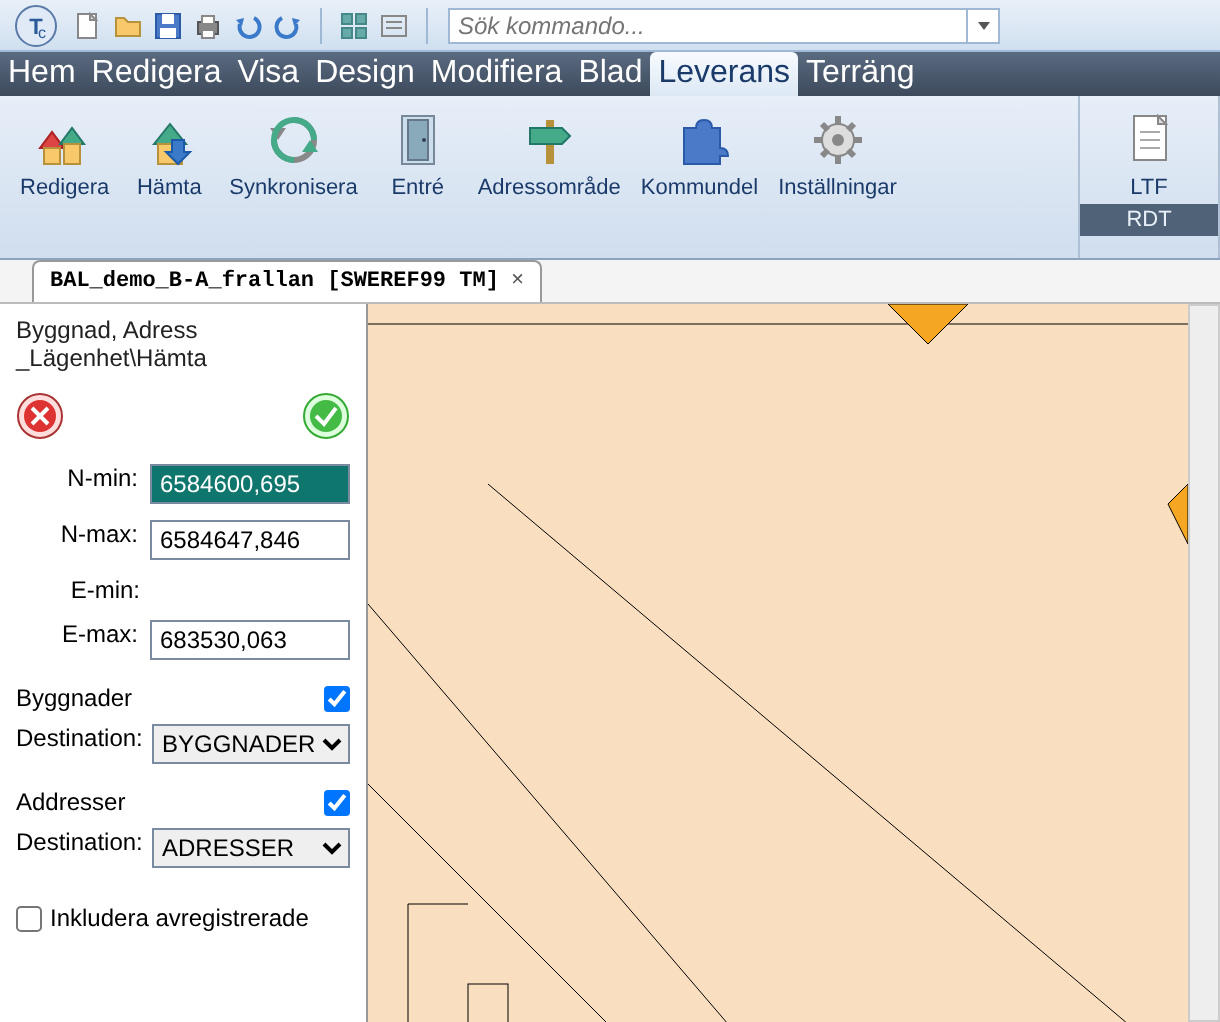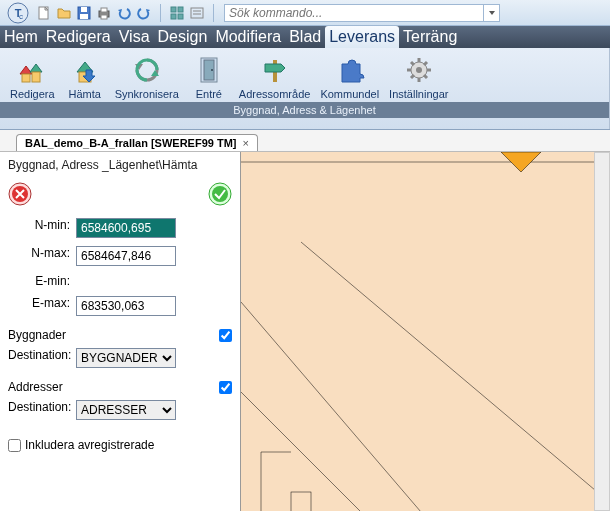--- a/index.html
+++ b/index.html
@@ -16,25 +16,25 @@
   .menubar .mitem { padding:0 4px; display:flex; align-items:center; cursor:pointer; font-size:16px;}
   .menubar .mitem.active { background: linear-gradient(#f8fbff,#dce8f4); color:#1a3a6a; border-top-left-radius:3px;border-top-right-radius:3px;}
   .ribbon { background: linear-gradient(#e6eef8,#d0deee); border-bottom:1px solid #8ca4c0; display:flex; }
   .rib-group { border-right:1px solid #b0c0d4; display:flex; flex-direction:column;}
   .rib-row { display:flex; padding:4px 6px 0 6px; gap:2px;}
   .rib-btn { display:flex; flex-direction:column; align-items:center; justify-content:center; padding:2px 4px; min-width:48px; cursor:pointer; border-radius:3px;}
   .rib-btn .ico { width:32px; height:32px; display:flex; align-items:center; justify-content:center;}
   .rib-btn .lbl { font-size:11px; color:#1a3a6a; text-align:center; margin-top:2px; line-height:12px;}
   .rib-title { font-size:11px; color:#e8f0fa; text-align:center; background:#6a7e96; padding:2px 0;}
   .rib-title.dark { background:#506278;}
-  .doc-tab-row { height:22px; background:#f4f4f4; border-bottom:1px solid #bbb; display:flex; align-items:flex-end; padding-left:16px;}
+  .doc-tab-row { height:22px; background:#f4f4f4; border-bottom:1px solid #bbb; display:flex; padding-left:16px;font-family:Liberation Mono, monospace;}
   .doc-tab { background:#fff; border:1px solid #999; border-bottom:none; border-top-left-radius:4px;border-top-right-radius:4px; padding:2px 8px; font-size:11px; font-weight:bold; display:flex; align-items:center; gap:6px;}
   .doc-tab .tab-x { color:#555; cursor:pointer; font-weight:normal;}
   .main { display:flex; height: calc(511px - 26px - 22px - 82px - 22px); }
-  .side { width:241px; border-right:1px solid #999; padding:4px 8px; display:flex; flex-direction:column; gap:2px;}
+  .side { width:184px; border-right:1px solid #999; padding:4px 8px; display:flex; flex-direction:column; gap:2px;}
   .breadcrumb { font-size:12px; color:#222; padding:2px 0 6px 0;}
   .action-row { display:flex; justify-content:space-between; padding:2px 0 10px 0;}
   .circ-btn { width:24px; height:24px; cursor:pointer;}
   .form-row { display:flex; align-items:flex-start; margin-bottom:6px;}
   .form-row label { width:62px; text-align:right; font-size:12px; margin-right:6px;}
   .form-row input[type=text]{ width:100px; height:20px; font-size:12px; padding:0 4px; border:1px solid #7a8aa0;}
   .form-row input.sel { background:#0f766e; color:#fff;}
   .form-row select{ width:100px; height:20px; font-size:12px; border:1px solid #7a8aa0;}
   .chk-row { display:flex; align-items:center; justify-content:space-between; margin:4px 0 4px 0;}
   .chk-row span { font-size:12px;}
@@ -206,21 +206,37 @@
                 <line x1="8" y1="8" x2="11" y2="11"></line>
                 <line x1="21" y1="21" x2="24" y2="24"></line>
                 <line x1="24" y1="8" x2="21" y2="11"></line>
                 <line x1="11" y1="21" x2="8" y2="24"></line>
               </g>
             </svg>
           </div>
         <div class="lbl">Inställningar</div>
       </div>
     </div>
-    <div class="rib-title">Byggnad, Adress &amp; Lägenhet</div>
+  </div>
+  <div class="rib-group" style="width:70px;">
+    <div class="rib-row" style="justify-content:center;">
+      <div class="rib-btn">
+        <div class="ico">
+            <svg width="32" height="32">
+              <rect x="8" y="4" width="16" height="22" fill="#fff" stroke="#888"></rect>
+              <path d="M20 4 L24 8 L20 8 Z" fill="#ddd" stroke="#888"></path>
+              <line x1="11" y1="12" x2="21" y2="12" stroke="#aaa"></line>
+              <line x1="11" y1="16" x2="21" y2="16" stroke="#aaa"></line>
+              <line x1="11" y1="20" x2="21" y2="20" stroke="#aaa"></line>
+            </svg>
+          </div>
+        <div class="lbl">LTF</div>
+      </div>
+    </div>
+    <div class="rib-title dark">RDT</div>
   </div>
 </div>
 
 <div class="doc-tab-row">
   <div class="doc-tab">
     <span>BAL_demo_B-A_frallan [SWEREF99 TM]</span>
     <span class="tab-x">×</span>
   </div>
 </div>
 

